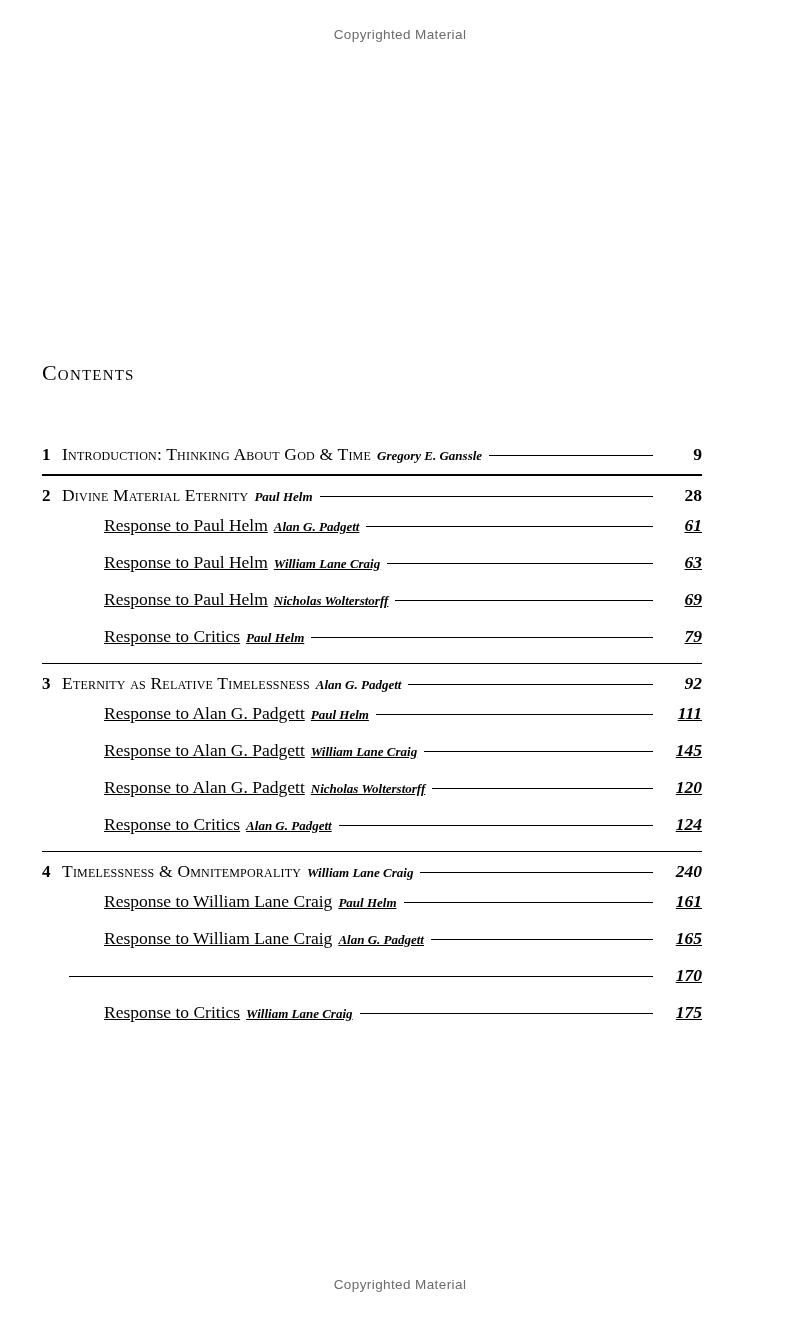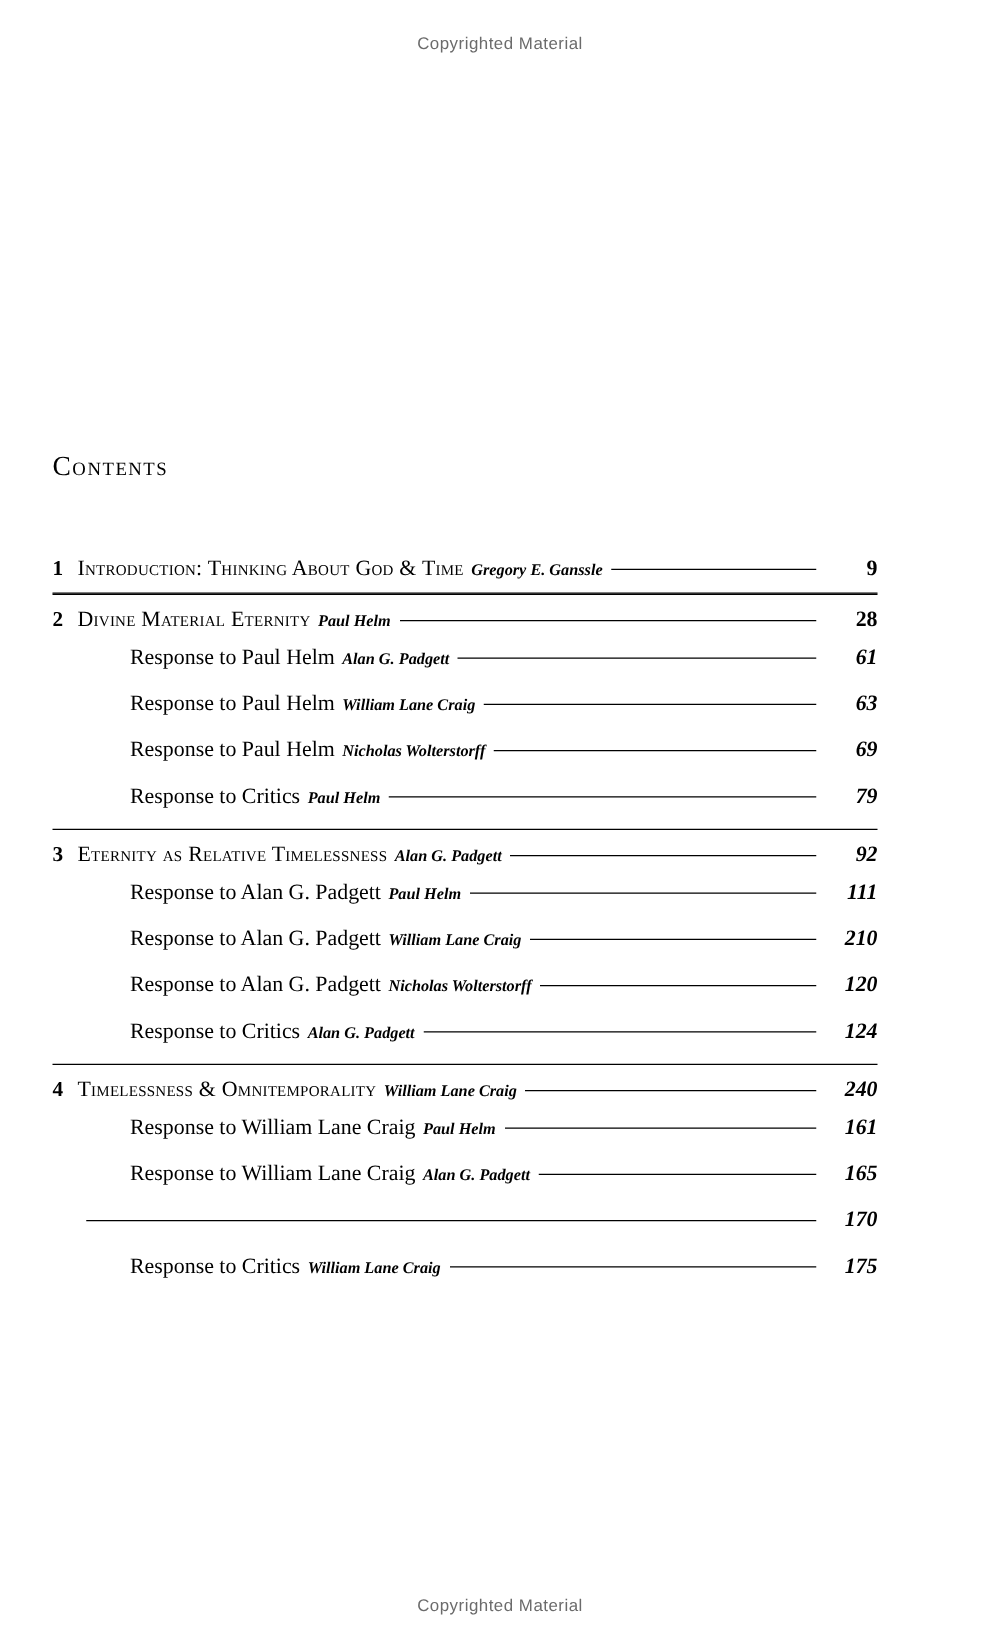--- a/index.html
+++ b/index.html
@@ -60,20 +60,21 @@
     align-items: baseline;
     width: 660px;
     padding: 0;
   }
 
   .entry.chapter {
     margin: 9px 0 9px 0;
   }
   .entry.response {
     margin: 4px 0 16px 0;
+    text-decoration: underline;
   }
 
   .num {
     font-family: "Liberation Serif", serif;
     font-weight: bold;
     font-size: 17px;
     width: 20px;
     flex: 0 0 20px;
   }
 
@@ -182,21 +183,21 @@
       <div class="entry response">
         <span class="num"></span>
         <span class="text-block"><span class="title-plain">Response to Alan G. Padgett</span><span class="author">Paul Helm</span></span>
         <span class="leader"></span>
         <span class="page-num">111</span>
       </div>
       <div class="entry response">
         <span class="num"></span>
         <span class="text-block"><span class="title-plain">Response to Alan G. Padgett</span><span class="author">William Lane Craig</span></span>
         <span class="leader"></span>
-        <span class="page-num">210</span>
+        <span class="page-num">145</span>
       </div>
       <div class="entry response">
         <span class="num"></span>
         <span class="text-block"><span class="title-plain">Response to Alan G. Padgett</span><span class="author">Nicholas Wolterstorff</span></span>
         <span class="leader"></span>
         <span class="page-num">120</span>
       </div>
       <div class="entry response">
         <span class="num"></span>
         <span class="text-block"><span class="title-plain">Response to Critics</span><span class="author">Alan G. Padgett</span></span>

